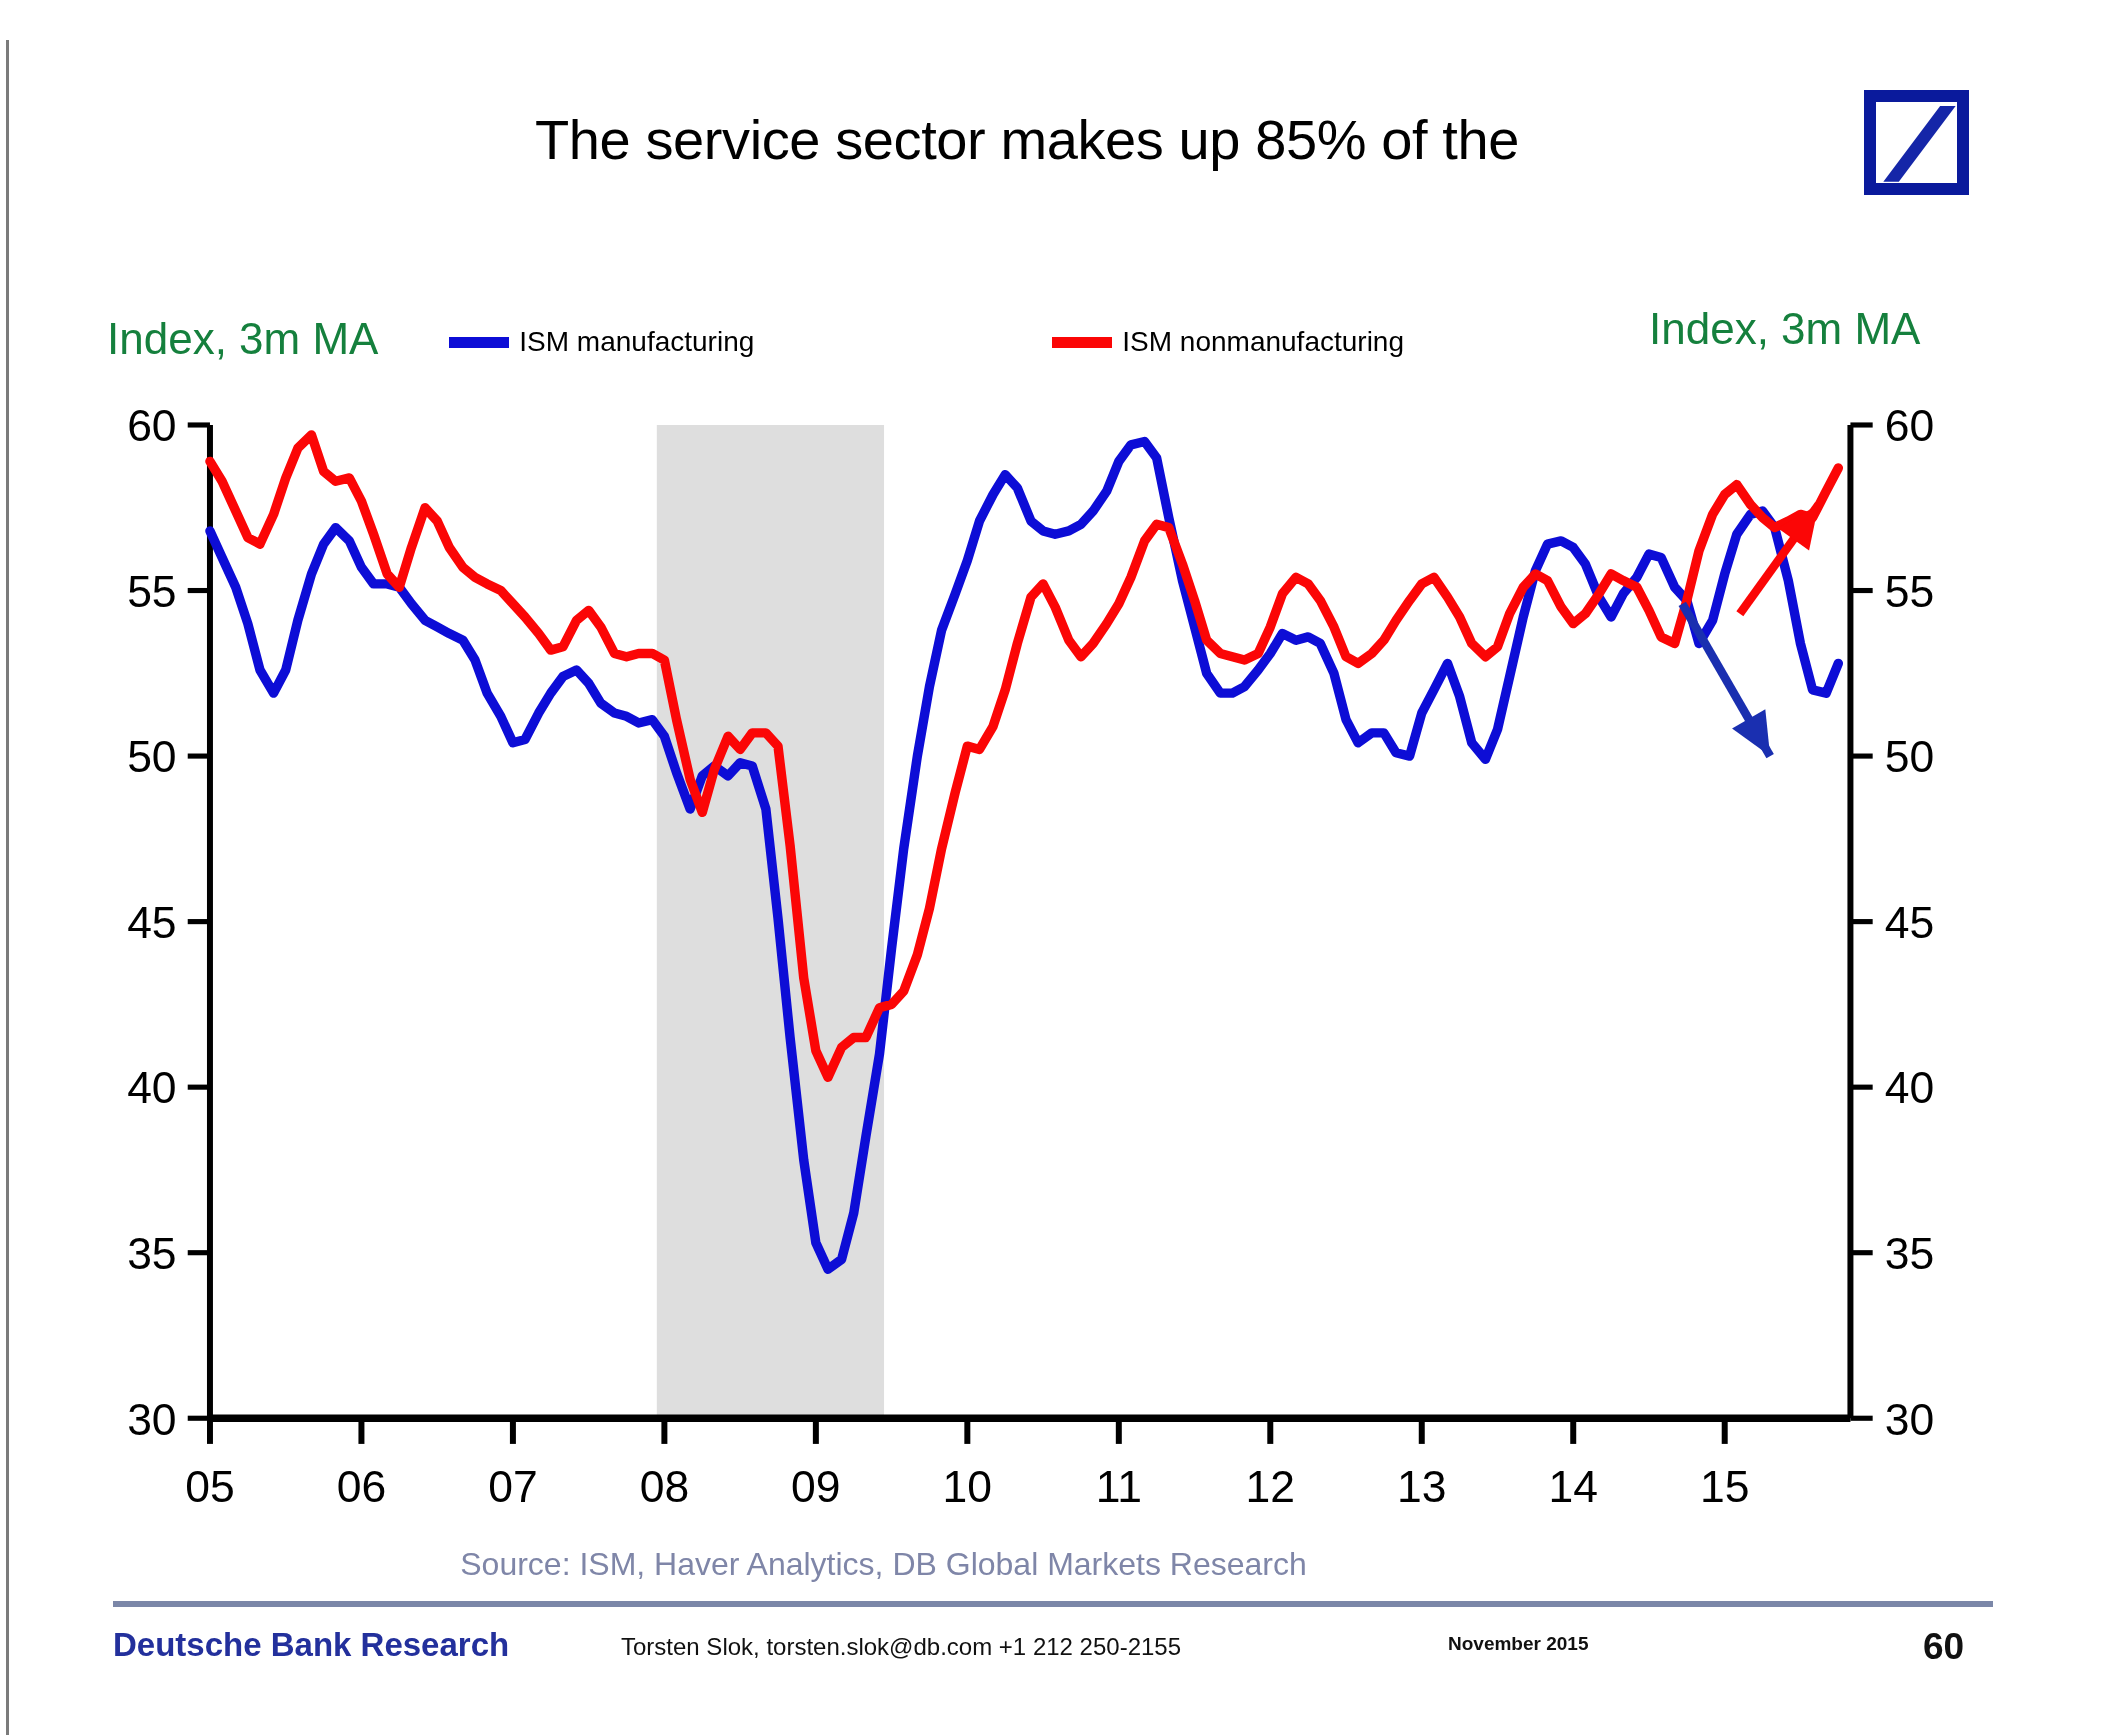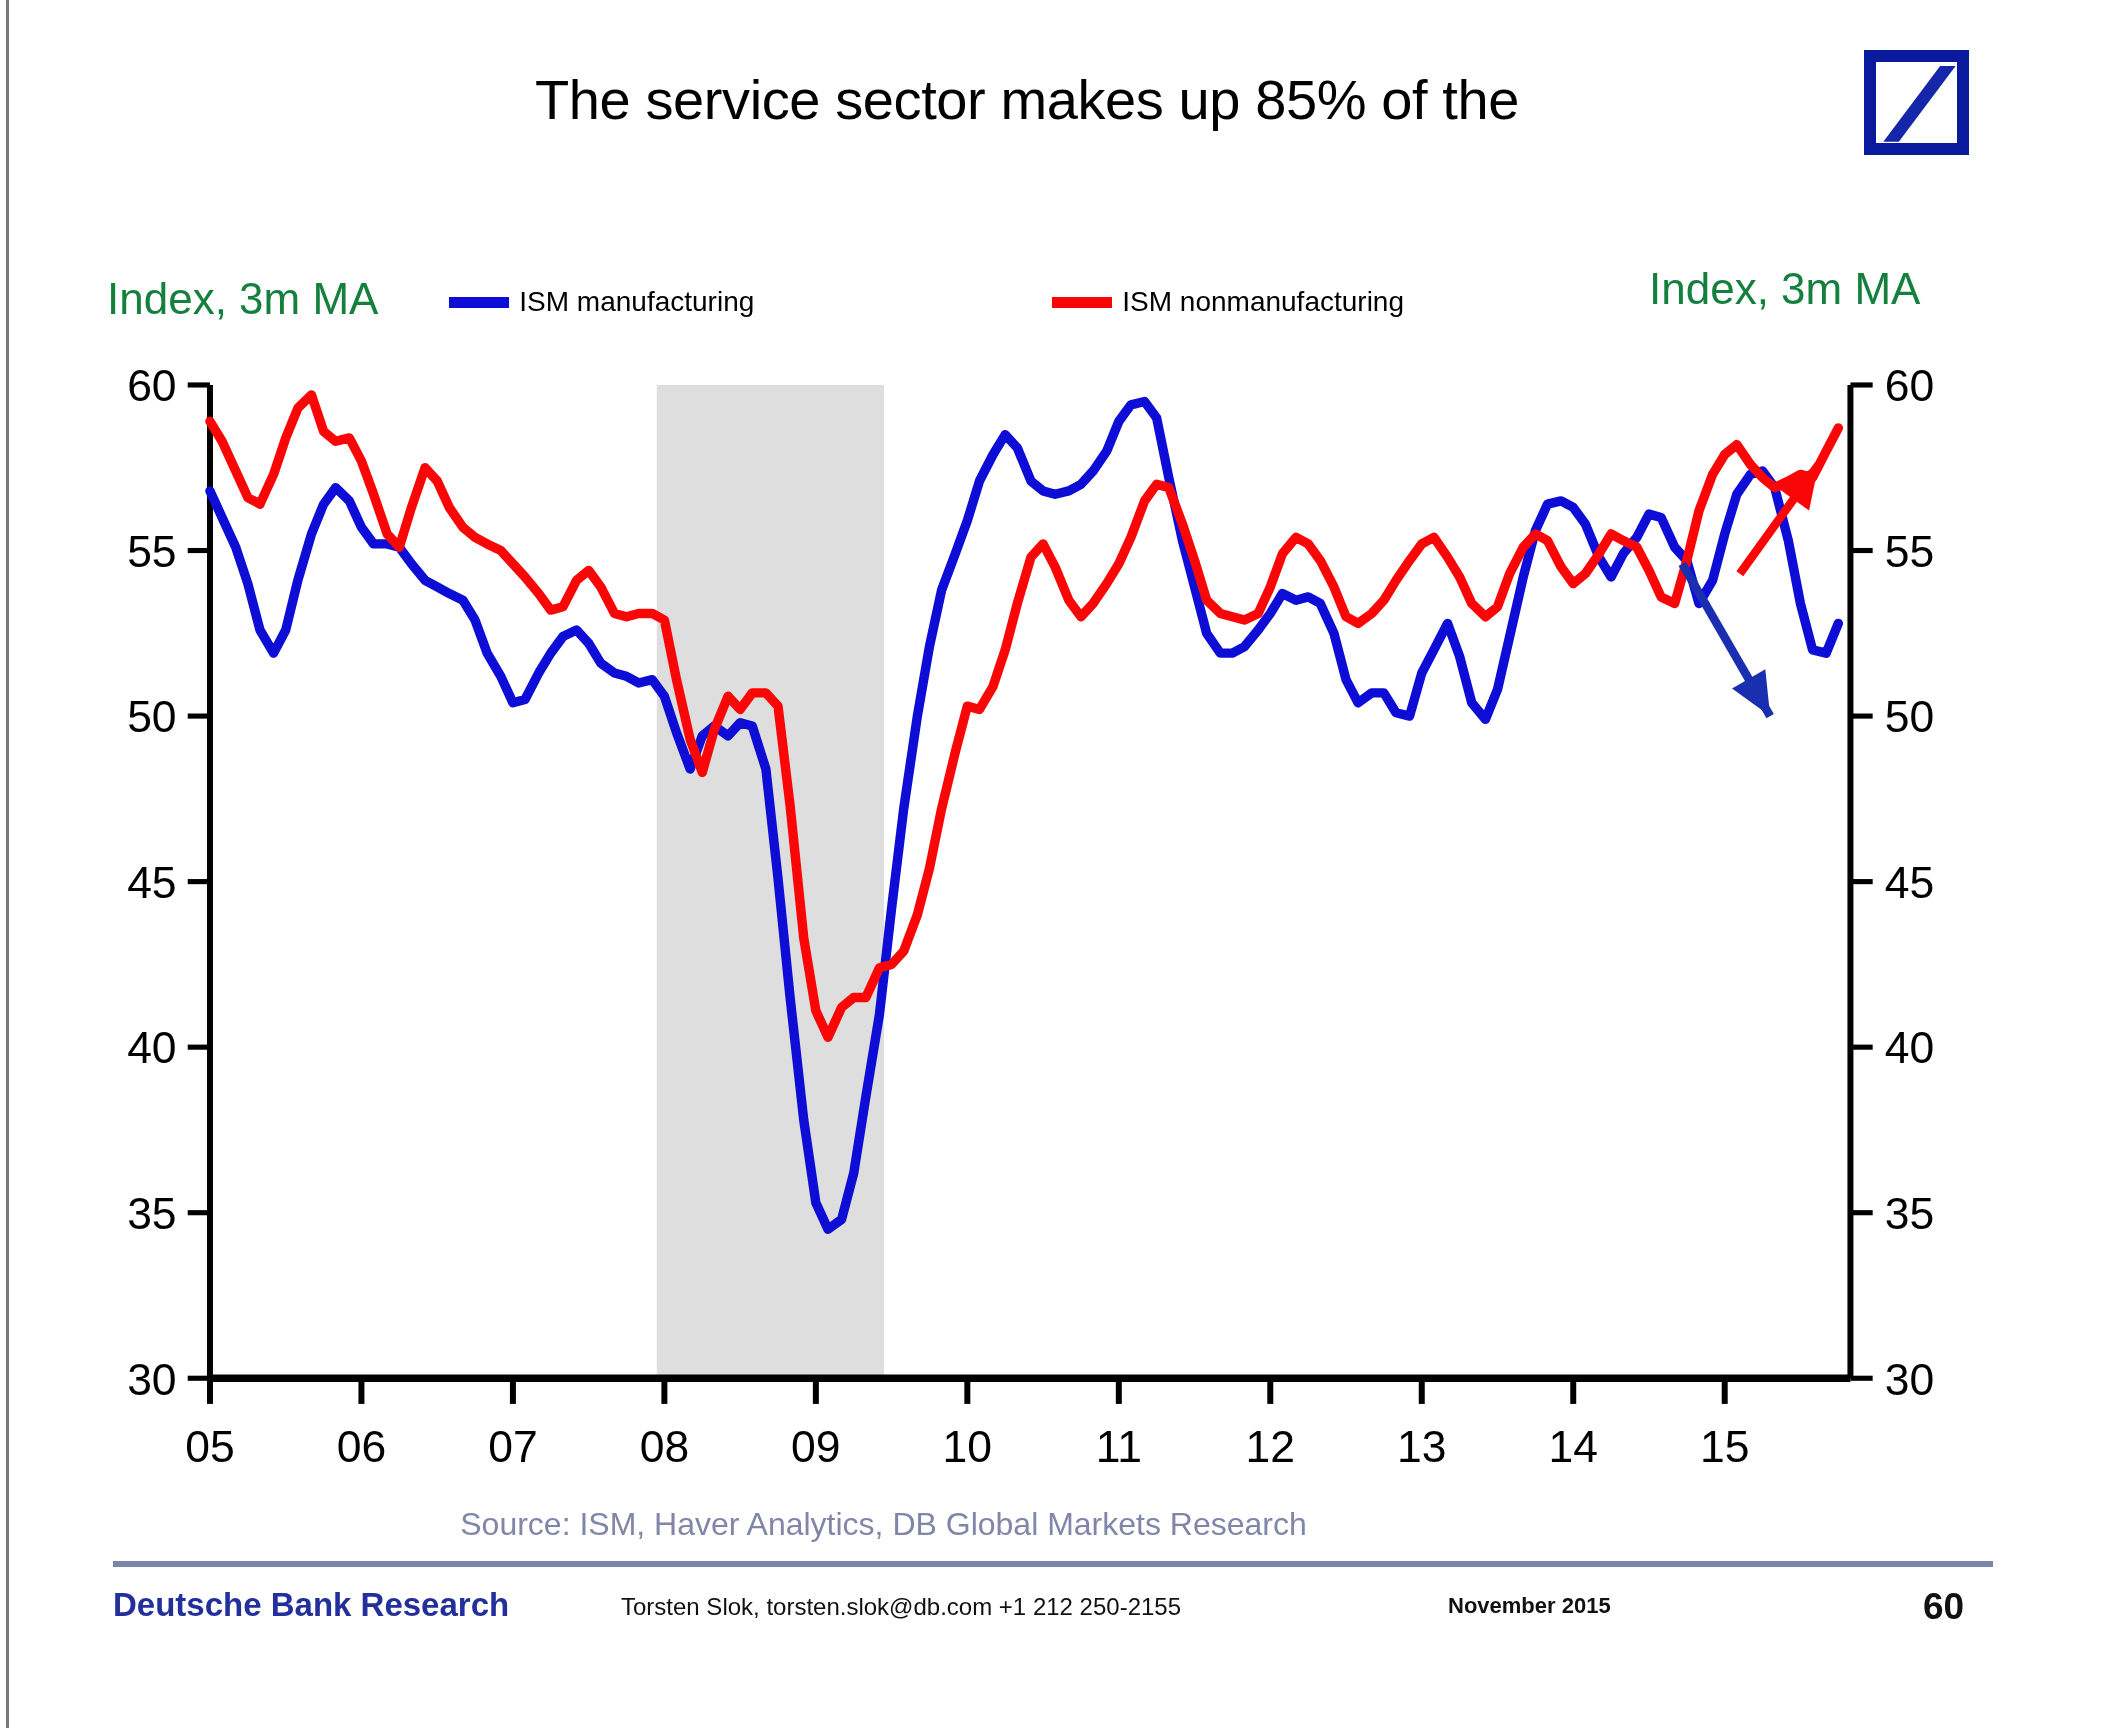--- a/index.html
+++ b/index.html
@@ -1,18 +1,18 @@
 <!DOCTYPE html>
 <html style="font-size:6.8px"><head>
 <meta charset="utf-8">
 <style>
   html,body{margin:0;padding:0;background:#ffffff;}
   body{width:2119px;height:1735px;font-family:"Liberation Sans",sans-serif;color:#000;overflow:hidden;position:relative;}
 
-  .slide{position:absolute;inset:0;background:#fff;}
+  .slide{position:absolute;inset:0;background:#fff;margin-top:40px;}
 
   
   .left-rule{position:absolute;left:6px;top:0;width:3px;height:1728px;background:#7b7b7b;}
 
   
   .title{
     position:absolute;left:257px;top:64px;width:1540px;
     text-align:center;font-size:56px;line-height:1.28;font-weight:400;color:#000;
     letter-spacing:-0.4px;
   }
@@ -44,21 +44,21 @@
   
   .source{
     position:absolute;left:0;top:1506px;width:1767px;text-align:center;
     font-size:32px;color:#7f86a8;letter-spacing:0px;
   }
   .sep{position:absolute;left:113px;top:1561px;width:1880px;height:5.6px;background:#7b87a8;}
 
   .footrow{position:absolute;left:0;top:1583px;width:1935px;height:56px;}
   .fl{position:absolute;font-size:33px;font-weight:bold;color:#23309c;left:113px;top:3.4px;white-space:nowrap;}
   .fc{position:absolute;font-size:24px;font-weight:normal;color:#111;left:621px;top:10.3px;white-space:nowrap;text-align:right;}
-  .fd{position:absolute;font-size:22px;font-weight:bold;color:#111;left:1448px;top:10.3px;white-space:nowrap;}
+  .fd{position:absolute;font-size:19px;font-weight:bold;color:#111;left:1448px;top:10.3px;white-space:nowrap;}
   .fp{position:absolute;font-size:37px;font-weight:bold;color:#111;left:1923px;top:2.6px;white-space:nowrap;}
 </style>
 </head>
 <body>
 
 <div class="slide">
 
   <div class="left-rule"></div>
 
   <div class="title">

